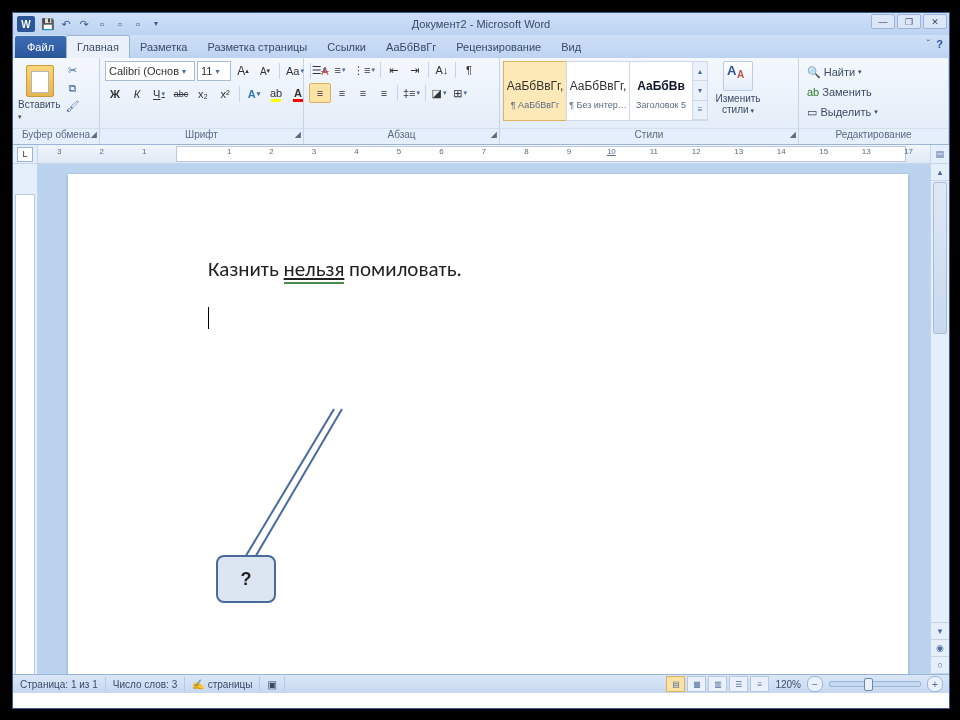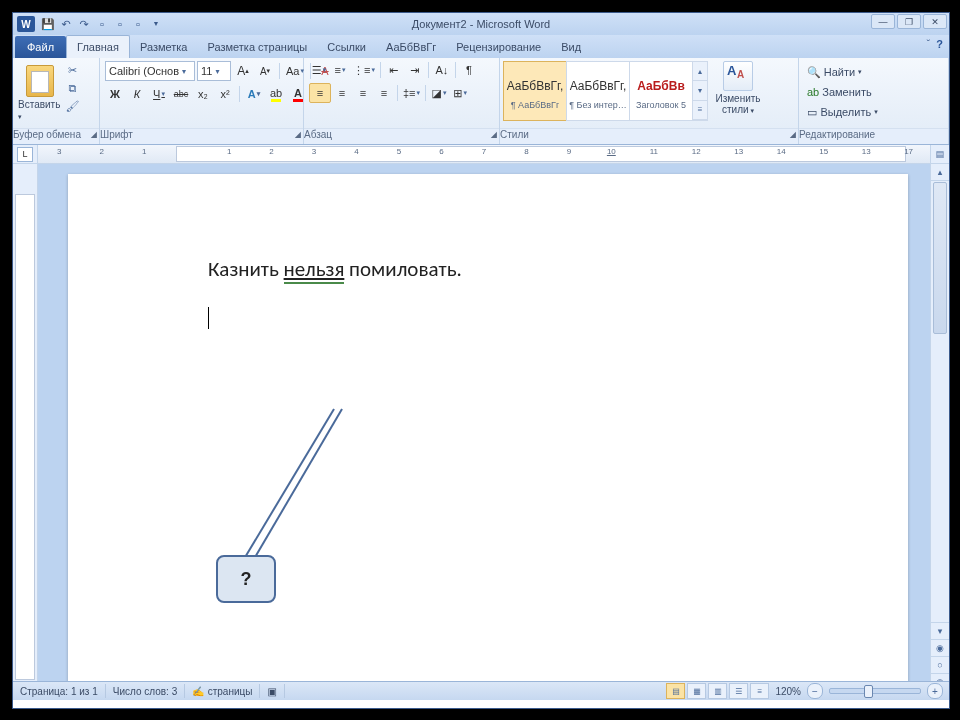--- a/index.html
+++ b/index.html
@@ -12,21 +12,21 @@
 .winbtns{position:absolute;right:2px;top:1px;display:flex;gap:2px;}
 .winbtns .wb{width:22px;height:13px;background:#dbe7f7;border:1px solid #9ab5d8;border-radius:2px;font-size:9px;color:#3b4b66;display:flex;align-items:center;justify-content:center;}
 .tabrow{height:23px;background:linear-gradient(#cfe0f7,#bcd3f0);display:flex;align-items:flex-end;padding-left:0;position:relative;}
 .ftab{height:22px;padding:0 12px;background:linear-gradient(#3e6db5,#2a5599);color:#fff;display:flex;align-items:center;border-top-left-radius:2px;border-top-right-radius:2px;font-size:11px;margin-left:2px;}
 .rtab{height:22px;padding:0 10px;color:#3b4b66;display:flex;align-items:center;font-size:11px;}
 .rtab.active{background:#eaf1fb;border:1px solid #9ab5d8;border-bottom:none;border-top-left-radius:2px;border-top-right-radius:2px;}
 .tabrow .help{position:absolute;right:6px;top:3px;display:flex;gap:6px;color:#3b5a8b;font-size:11px;}
 .ribbon{height:86px;background:linear-gradient(#f4f8fd,#e1ebf7);border-bottom:1px solid #9ab5d8;display:flex;}
 .group{border-right:1px solid #c4d5ea;display:flex;flex-direction:column;position:relative;}
 .group .body{flex:1;display:flex;align-items:flex-start;padding:3px 5px;}
-.group .label{height:15px;font-size:10px;color:#5a6b85;text-align:left;border-top:1px solid #d4e0f0;background:#e5eefb;position:relative;}
+.group .label{height:15px;font-size:10px;color:#5a6b85;text-align:center;border-top:1px solid #d4e0f0;background:#e5eefb;position:relative;}
 .group .dlg{position:absolute;right:2px;top:1px;font-size:8px;color:#5a6b85;}
 .bigbtn{display:flex;flex-direction:column;align-items:center;justify-content:center;width:44px;height:64px;}
 .pasteicon{width:26px;height:30px;background:linear-gradient(#f9d77e,#e8b64a);border:1px solid #c89a3a;border-radius:2px;position:relative;}
 .pasteicon::before{content:"";position:absolute;left:4px;top:5px;width:16px;height:20px;background:#fff;border:1px solid #b7b7b7;}
 .smcol{display:flex;flex-direction:column;gap:3px;margin-left:3px;padding-top:2px;}
 .smicon{width:15px;height:15px;font-size:11px;color:#4a6a9a;display:flex;align-items:center;justify-content:center;}
 .fontrow{display:flex;gap:2px;align-items:center;}
 .combo{height:18px;background:#fff;border:1px solid #a9bdd8;font-size:11px;padding:0 3px;display:flex;align-items:center;color:#333;}
 .combo .arr{margin-left:3px;font-size:8px;color:#4a6a9a;}
 .ibtn{min-width:16px;height:18px;display:flex;align-items:center;justify-content:center;font-size:11px;color:#333;padding:0 2px;position:relative;}
@@ -67,21 +67,21 @@
 .cursor{display:inline-block;width:1px;height:22px;background:#000;margin-top:24px;vertical-align:top;}
 .callout{position:absolute;left:148px;top:235px;}
 .callout svg{overflow:visible;}
 .bubble{position:absolute;left:0;top:146px;width:56px;height:44px;background:#dce6f2;border:2px solid #4a6a9a;border-radius:8px;display:flex;align-items:center;justify-content:center;font-size:18px;font-weight:bold;color:#222;}
 .vscroll{width:18px;background:#e5eefb;border-left:1px solid #c4d5ea;position:relative;}
 .vscroll .tr{height:16px;border-bottom:1px solid #c4d5ea;display:flex;align-items:center;justify-content:center;font-size:9px;color:#4a6a9a;}
 .vscroll .thumb{position:absolute;left:2px;right:2px;top:18px;height:150px;background:linear-gradient(#dfe8f5,#c9d8ed);border:1px solid #a9bdd8;border-radius:2px;}
 .vscroll .bb{position:absolute;bottom:0;left:0;right:0;}
 .vscroll .bb div{height:16px;border-top:1px solid #c4d5ea;display:flex;align-items:center;justify-content:center;font-size:9px;color:#4a6a9a;}
 .tabstopbtn{width:14px;height:13px;border:1px solid #9ab5d8;background:#fff;font-size:9px;color:#333;display:flex;align-items:center;justify-content:center;}
-.status{position:absolute;left:0;right:0;bottom:8px;height:18px;background:linear-gradient(#dbe7f7,#c6d8f0);border-top:1px solid #9ab5d8;display:flex;align-items:center;font-size:10px;color:#3b4b66;}
+.status{position:absolute;left:0;right:0;bottom:15px;height:18px;background:linear-gradient(#dbe7f7,#c6d8f0);border-top:1px solid #9ab5d8;display:flex;align-items:center;font-size:10px;color:#3b4b66;}
 .status .seg{padding:0 7px;border-right:1px solid #b6c9e2;height:14px;display:flex;align-items:center;gap:3px;}
 .status .right{margin-left:auto;display:flex;align-items:center;gap:2px;padding-right:6px;}
 .viewbtn{width:17px;height:14px;border:1px solid #b6c9e2;background:#eaf1fb;font-size:8px;display:flex;align-items:center;justify-content:center;color:#4a6a9a;}
 .viewbtn.sel{background:#fbe3a5;border-color:#dcb35c;}
 .zslider{width:90px;height:4px;background:#c6d8f0;border:1px solid #9ab5d8;border-radius:2px;position:relative;margin:0 4px;}
 .zslider .kn{position:absolute;left:34px;top:-4px;width:7px;height:11px;background:#eaf1fb;border:1px solid #6a87b0;border-radius:2px;}
 .zbtn{width:14px;height:14px;border:1px solid #9ab5d8;background:#eaf1fb;border-radius:7px;font-size:10px;display:flex;align-items:center;justify-content:center;color:#4a6a9a;}
 .hcolor{width:10px;height:3px;background:#ffff00;}
 .fcolor{width:10px;height:3px;background:#ff0000;}
 .sep{width:1px;height:16px;background:#c4d5ea;margin:0 2px;}
@@ -218,21 +218,21 @@
         <div class="stylebox">
           <div class="stylecard sel">
               <div class="prev">АаБбВвГг,</div>
               <div class="nm">¶ АаБбВвГг</div>
             </div>
           <div class="stylecard">
               <div class="prev">АаБбВвГг,</div>
               <div class="nm">¶ Без интер…</div>
             </div>
           <div class="stylecard">
-              <div class="prev" style="color:#b91c1c;font-weight:bold">АаБбВв</div>
+              <div class="prev" style="color:#0f172a;font-weight:bold">АаБбВв</div>
               <div class="nm">Заголовок 5</div>
             </div>
           <div class="stylescroll">
             <div>▴</div>
             <div>▾</div>
             <div>≡</div>
           </div>
         </div>
         <div class="changestyles">
           <div class="ic"></div>

